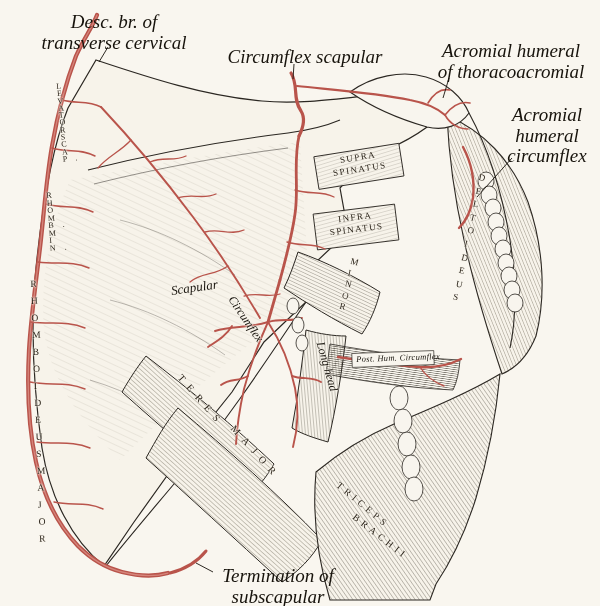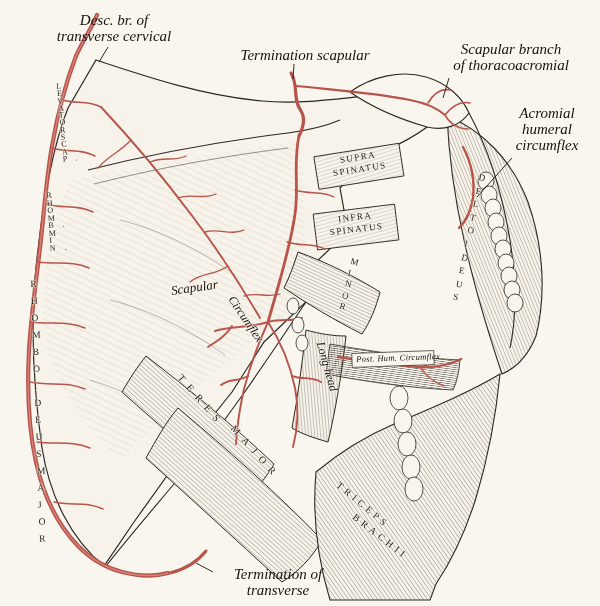--- a/index.html
+++ b/index.html
@@ -1,21 +1,21 @@
 <!DOCTYPE html>
 <html><head>
 <meta charset="utf-8">
 <style>
   * { margin:0; padding:0; box-sizing:border-box; }
   html,body { width:600px; height:606px; overflow:hidden; background:#ffffff; }
   .stage { position:relative; width:600px; height:606px; background:#f9f6ef;
            font-family:"Liberation Serif", serif; }
   svg.art { position:absolute; left:0; top:0; }
   .lbl { position:absolute; color:#17130c; }
-  .outer { font-style:italic; font-size:15px; line-height:1.08; text-align:center;
+  .outer { font-style:italic; font-size:19px; line-height:1.08; text-align:center;
            white-space:pre-line; }
   .caps { font-size:9px; letter-spacing:1.5px; line-height:1.3; text-align:center;
           white-space:pre-line; color:#261f15; }
   .stack { word-break:break-all; letter-spacing:9px; width:13px; color:#261f15;
            transform-origin:top left; }
   .script { font-style:italic; transform-origin:top left; white-space:nowrap; }
   .diag { letter-spacing:7px; color:#261f15; white-space:nowrap; transform-origin:top left; }
   .glow { text-shadow:0 0 2px #f7f3ea, 0 0 2px #f7f3ea, 0 0 3px #f7f3ea; }
 </style>
 </head>
@@ -182,28 +182,28 @@
     <path d="M 108,47 L 99,62"></path>
     <path d="M 294,64 L 293,79"></path>
     <path d="M 449,78 L 443,98"></path>
     <path d="M 512,158 L 477,197"></path>
     <path d="M 213,572 L 196,563"></path>
   </g>
 </svg>
 
 <div class="lbl outer" style="left:28px;top:12px;width:172px;">Desc. br. of
 transverse cervical</div>
-<div class="lbl outer" style="left:216px;top:47px;width:178px;">Termination scapular</div>
-<div class="lbl outer" style="left:424px;top:41px;width:174px;">Scapular branch
+<div class="lbl outer" style="left:216px;top:47px;width:178px;">Circumflex scapular</div>
+<div class="lbl outer" style="left:424px;top:41px;width:174px;">Acromial humeral
 of thoracoacromial</div>
 <div class="lbl outer" style="left:497px;top:105px;width:100px;">Acromial
 humeral
 circumflex</div>
 <div class="lbl outer" style="left:200px;top:566px;width:156px;">Termination of
-transverse</div>
+subscapular</div>
 
 <div class="lbl stack glow" style="left:56px;top:83px;font-size:8px;line-height:7.3px;transform:rotate(-5deg);">LEVATOR SCAP.</div>
 <div class="lbl stack glow" style="left:46px;top:192px;font-size:8px;line-height:7.5px;transform:rotate(-4deg);">RHOMB. MIN.</div>
 <div class="lbl stack glow" style="left:30px;top:276px;font-size:9.5px;line-height:17px;transform:rotate(-2deg);">RHOMBOIDEUS MAJOR</div>
 <div class="lbl stack glow" style="left:352px;top:256px;font-size:9px;line-height:11.5px;transform:rotate(14deg);">MINOR</div>
 <div class="lbl stack glow" style="left:480px;top:171px;font-size:9px;line-height:13.6px;transform:rotate(12deg);">DELTOIDEUS</div>
 
 <div class="lbl caps" style="left:322px;top:152px;width:74px;transform:rotate(-9deg);">SUPRA
 SPINATUS</div>
 <div class="lbl caps" style="left:320px;top:212px;width:72px;transform:rotate(-7deg);">INFRA

